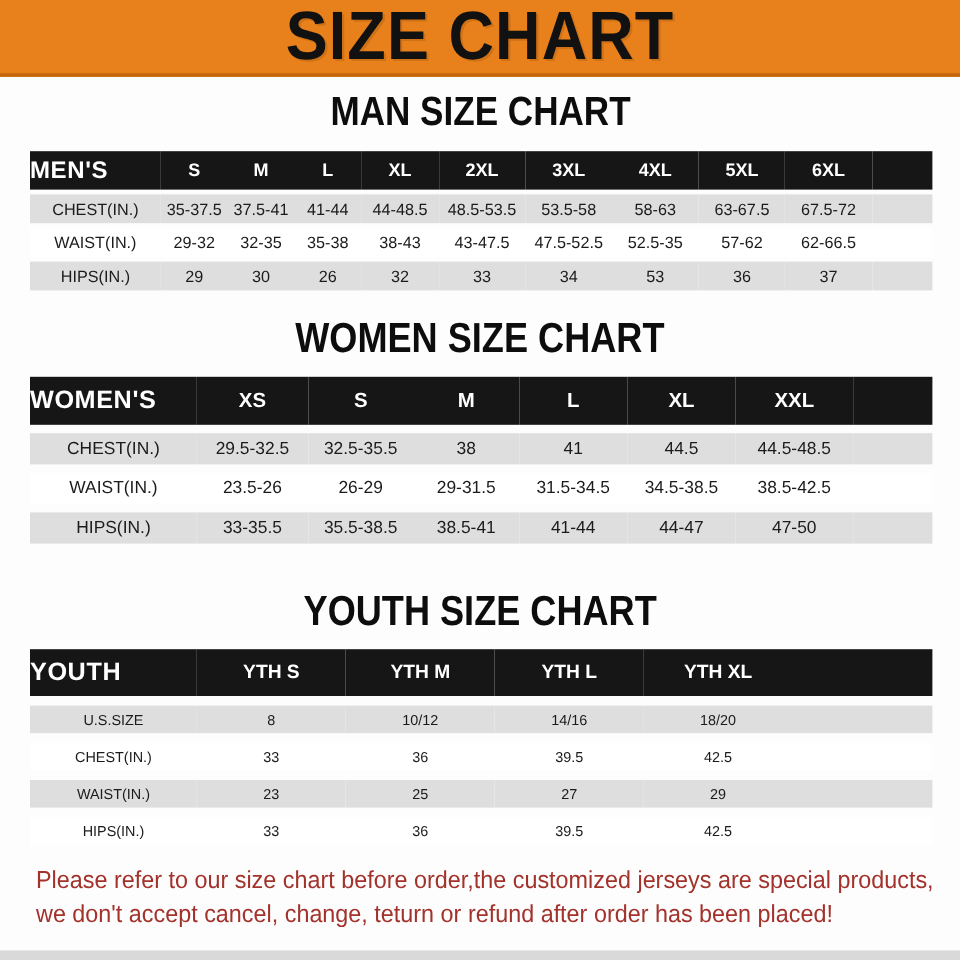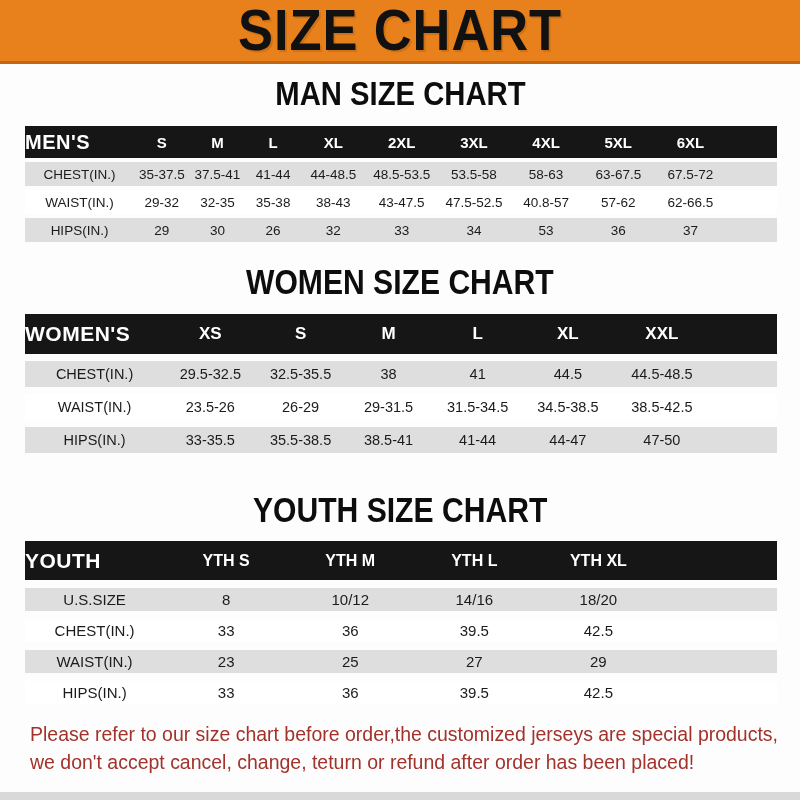--- a/index.html
+++ b/index.html
@@ -56,21 +56,21 @@
   th.hlabel { text-align: left; letter-spacing: 0.5px; }
   .t-men   th.hlabel { font-size: 20px; }
   .t-women th.hlabel { font-size: 21px; }
   .t-youth th.hlabel { font-size: 21px; }
 
   tbody td {
     text-align: center; color: #1B1B1B; white-space: nowrap; overflow: hidden;
   }
   .t-men   tbody td { height: 24px; font-size: 13.5px; }
   .t-women tbody td { height: 26px; font-size: 14.5px; }
-  .t-youth tbody td { height: 23px; font-size: 15px; }
+  .t-youth tbody td { height: 23px; font-size: 12px; }
 
   tr.row-gray  td { background: #DEDEDE; }
   tr.row-white td { background: #FFFFFF; }
 
   
   .t-men .c-label { width: 14.5%; } .t-men .c-s  { width: 7.4%; }
   .t-men .c-m   { width: 7.4%; }    .t-men .c-l  { width: 7.4%; }
   .t-men .c-xl  { width: 8.6%; }    .t-men .c-2x { width: 9.6%; }
   .t-men .c-3x  { width: 9.6%; }    .t-men .c-4x { width: 9.6%; }
   .t-men .c-5x  { width: 9.6%; }    .t-men .c-6x { width: 9.6%; }
@@ -155,21 +155,21 @@
       <td></td>
     </tr>
     <tr class="row-white">
       <td>WAIST(IN.)</td>
       <td>29-32</td>
       <td>32-35</td>
       <td>35-38</td>
       <td>38-43</td>
       <td>43-47.5</td>
       <td>47.5-52.5</td>
-      <td>40.8-57</td>
+      <td>52.5-35</td>
       <td>57-62</td>
       <td>62-66.5</td>
       <td></td>
     </tr>
     <tr class="row-gray">
       <td>HIPS(IN.)</td>
       <td>29</td>
       <td>30</td>
       <td>26</td>
       <td>32</td>

